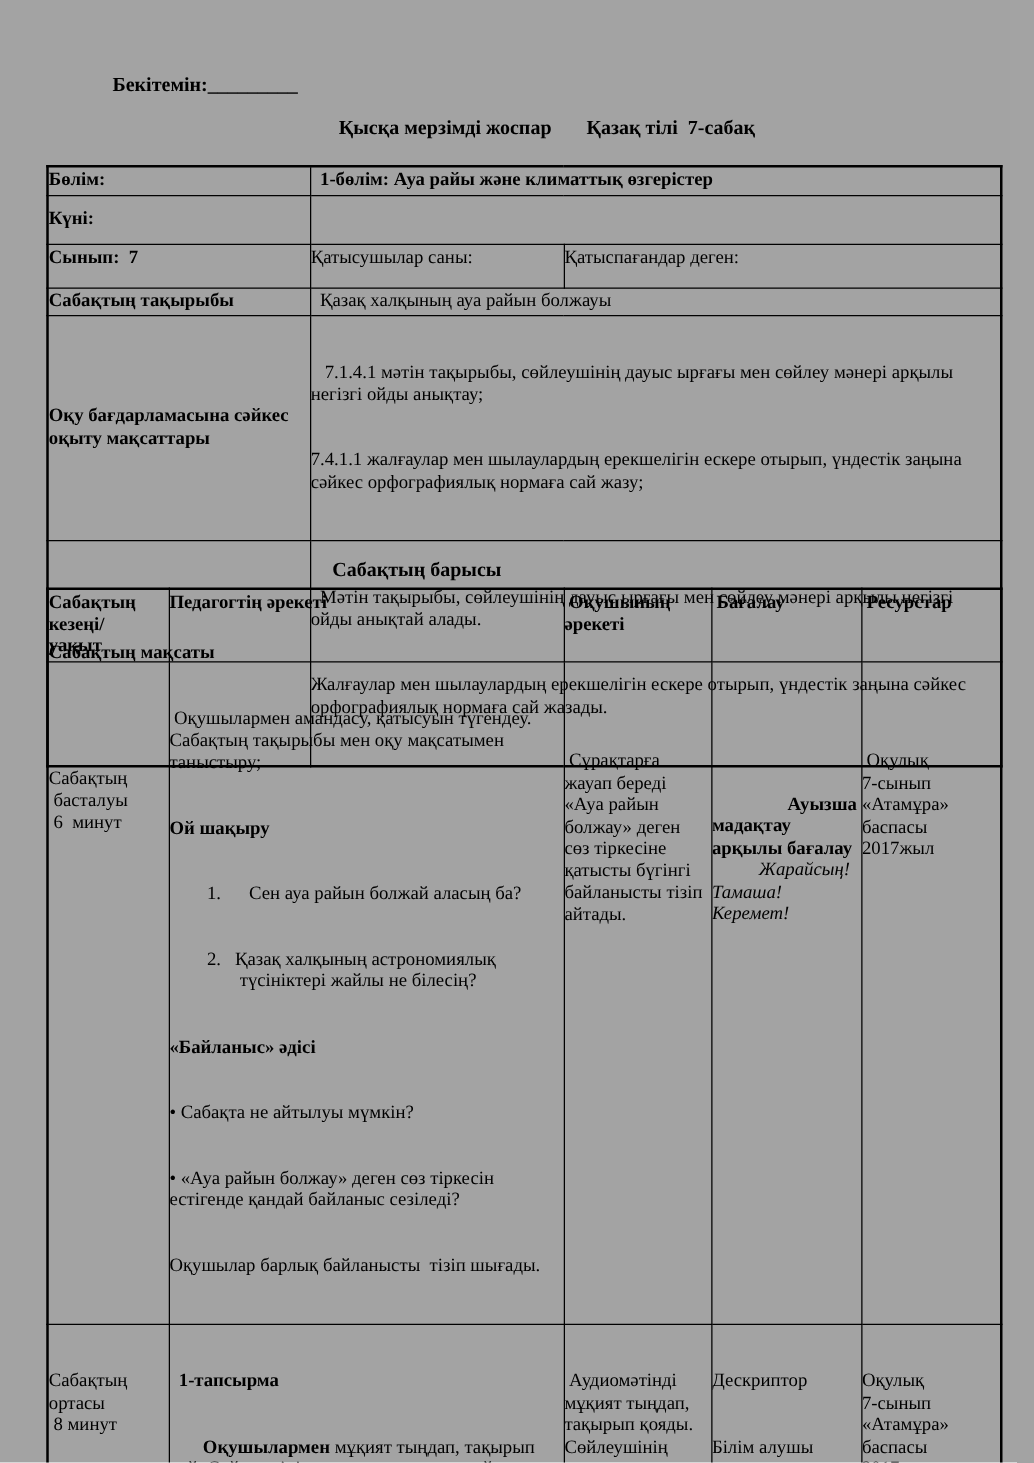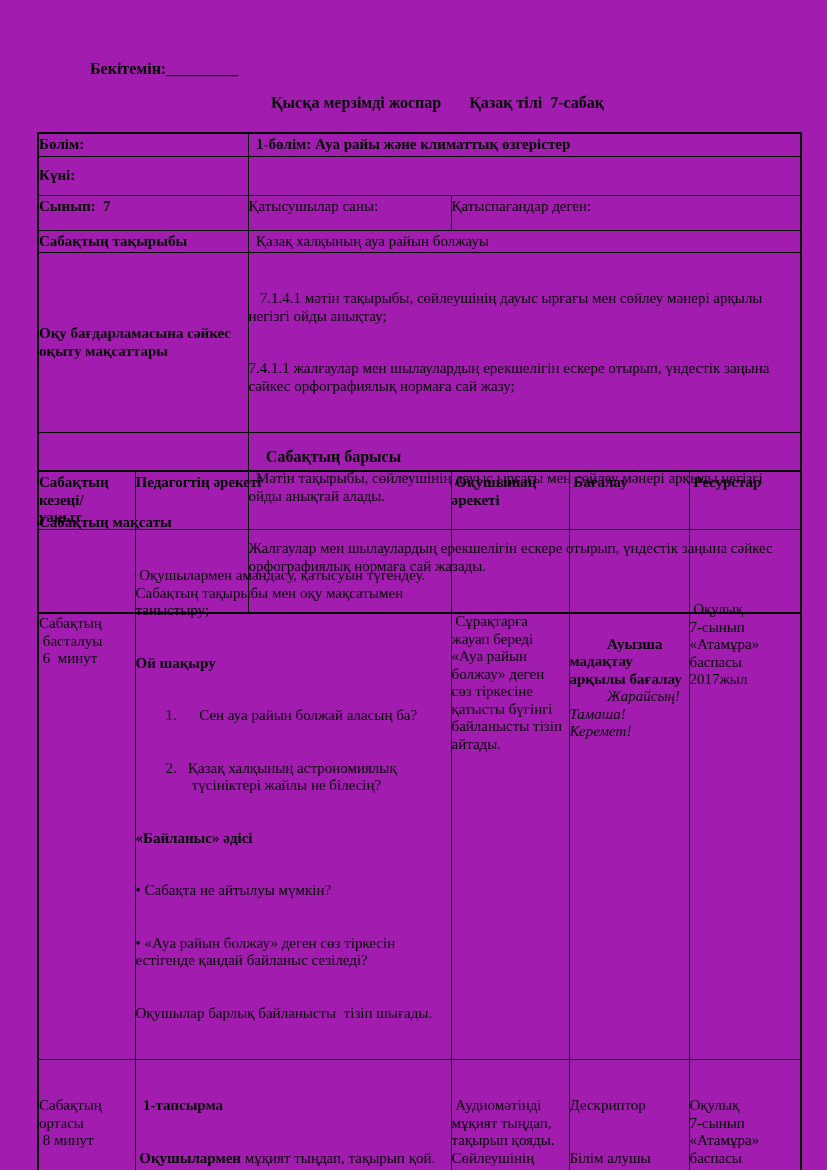--- a/index.html
+++ b/index.html
@@ -2,49 +2,49 @@
 <html><head>
 <meta charset="utf-8">
 <style>
   html,body { margin:0; padding:0; background:#ffffff; }
   body {
     width:827px; height:1170px; position:relative;
     font-family:"Liberation Serif","DejaVu Serif",serif;
     color:#000; font-size:15px; line-height:17.5px;
     -webkit-font-smoothing:antialiased;
   }
-  .page { position:absolute; inset:0; background:#a21caf; }
+  .page { position:absolute; inset:0; background:#a3a3a3; }
   .approve {
     position:absolute; top:60px; left:90px;
     font-weight:bold; font-size:16px; white-space:pre;
   }
   .doc-title {
     position:absolute; top:94px; left:0; width:827px;
     text-align:center; font-weight:bold; font-size:16px; white-space:pre;padding-left:24px;
   }
   table { border-collapse:collapse; table-layout:fixed; }
   td {
     border:1px solid #000; vertical-align:top;
     padding:2px 3px 2px 0;
     white-space:pre-wrap; word-wrap:break-word; overflow:hidden;
   }
   .t1 { position:absolute; top:132px; left:37px; width:763px; border:2px solid #000; }
   .t2 { position:absolute; top:470px; left:37px; width:763px; border:2px solid #000; }
   .lbl { font-weight:bold; }
-  .b   { font-weight:bold; }
+  .b   { font-weight:bold;margin-left:23px; }
   .i   { font-style:italic; }
   .vmid { vertical-align:middle; }
   .flow-title {
     position:absolute; top:448px; left:0; width:827px;
     text-align:center; font-weight:bold; font-size:16px;
     transform:translateX(-80px);
   }
   .p { margin:0; }
   .mt-row1-stage    { margin-top:48px; }
-  .mt-row1-student  { margin-top:46px; }
+  .mt-row1-student  { margin-top:34px; }
   .mt-row1-assess   { margin-top:51px; }
   .mt-row1-res      { margin-top:34px; }
 </style>
 </head>
 <body>
 
 <div class="page">
 
   <div class="approve">Бекітемін:_________</div>
   <div class="doc-title">Қысқа мерзімді жоспар       Қазақ тілі  7-сабақ</div>

